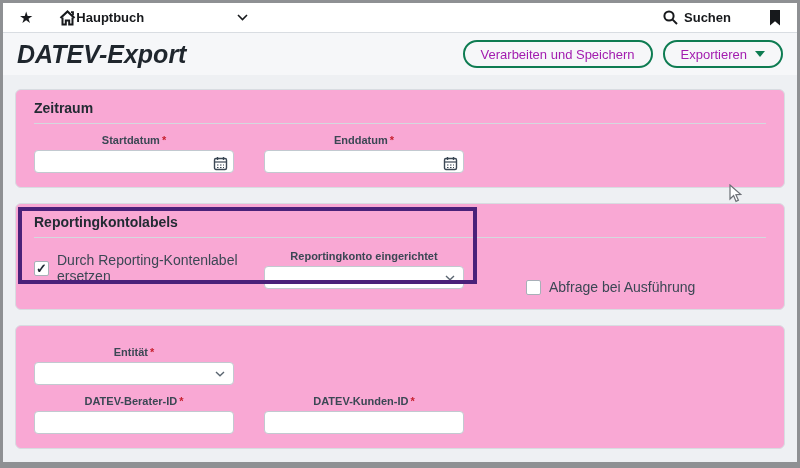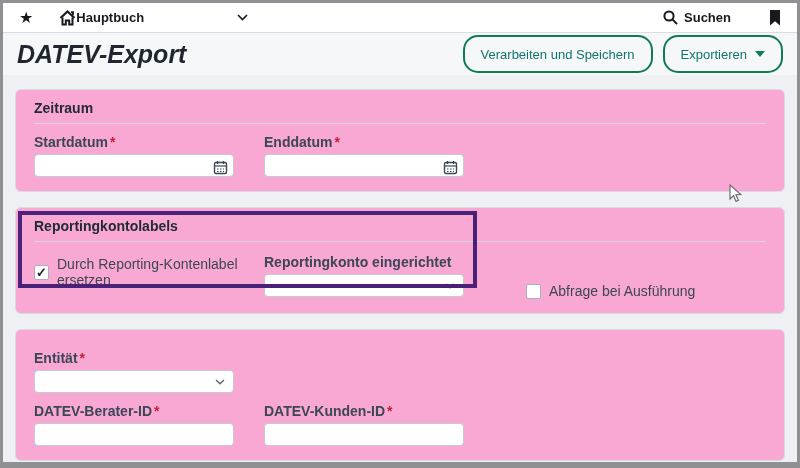--- a/index.html
+++ b/index.html
@@ -25,42 +25,42 @@
   .search-ctl { display:flex; align-items:center; gap:6px; cursor:pointer; }
   .search-label { font-size:13px; font-weight:bold; color:#17191c; }
   .home-ico { margin-left:26px; }
   
   .page-header {
     height:42px; background:#f6f7f9; display:flex; align-items:center; padding:0 14px;
   }
   .page-title { font-size:25px; font-weight:bold; color:#1f262d;font-style:italic; }
   .header-actions { margin-left:auto; display:flex; align-items:center; gap:10px; }
   .pill-btn {
-    border:2px solid #0e7c52; color:#0f766e; background:transparent;
-    border-radius:15px; height:38px; padding:0 16px; font-size:13px;
+    border:2px solid #0e7c52; color:#a21caf; background:transparent;
+    border-radius:15px; height:28px; padding:0 16px; font-size:13px;
     font-family:"Liberation Sans", sans-serif;
     display:inline-flex; align-items:center; gap:8px; cursor:pointer; white-space:nowrap;
   }
   .caret-down {
     width:0; height:0; border-left:5px solid transparent; border-right:5px solid transparent;
     border-top:6px solid #0e7c52; display:inline-block;
   }
   
   .content { padding:14px 12px 0 12px; }
   .card {
     background:#f9a8d4; border:1px solid #d8dce1; border-radius:6px;
     padding:10px 18px 14px 18px; margin-bottom:15px; position:relative;
   }
   .card-title {
     font-size:14px; font-weight:bold; color:#222b33; padding-bottom:7px;
     border-bottom:1px solid #d4d9de;
   }
   .field-row { display:flex; align-items:flex-start; margin-top:10px; }
   .field { width:200px; margin-right:30px; }
-  .field-label { font-size:14px; font-weight:bold; color:#3b4754; display:block; margin-bottom:4px; }
+  .field-label { font-size:11px; font-weight:bold; color:#3b4754; display:block; margin-bottom:4px;text-align:center; }
   .req { color:#c8202f; margin-left:2px; }
   .text-input {
     width:200px; height:23px; border:1px solid #c2c9d0; border-radius:4px;
     background:#fff; font-size:12.5px; padding:0 24px 0 6px; color:#222;
     font-family:"Liberation Sans", sans-serif;
   }
   .input-wrap { position:relative; width:200px; }
   .input-icon { position:absolute; right:6px; top:4px; pointer-events:auto; cursor:pointer; }
   .select {
     width:200px; height:23px; border:1px solid #c2c9d0; border-radius:4px; background:#fff;

